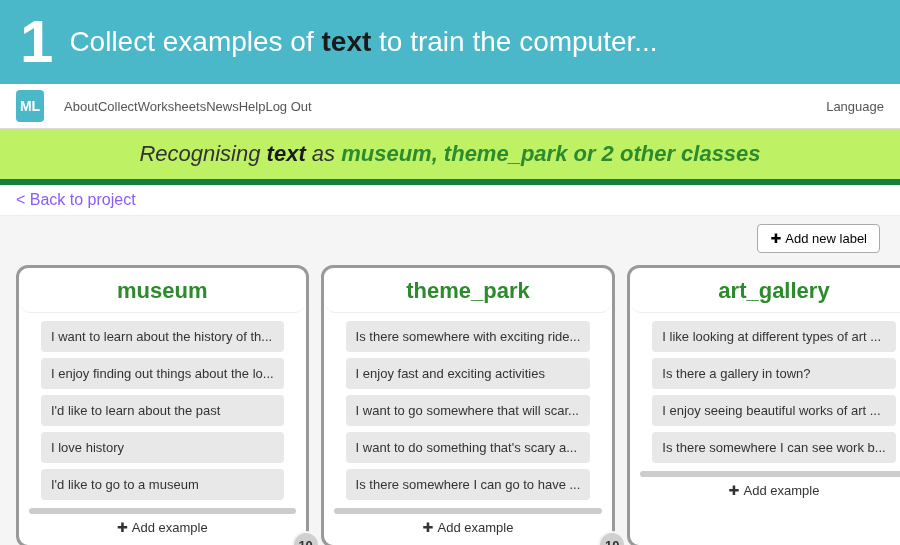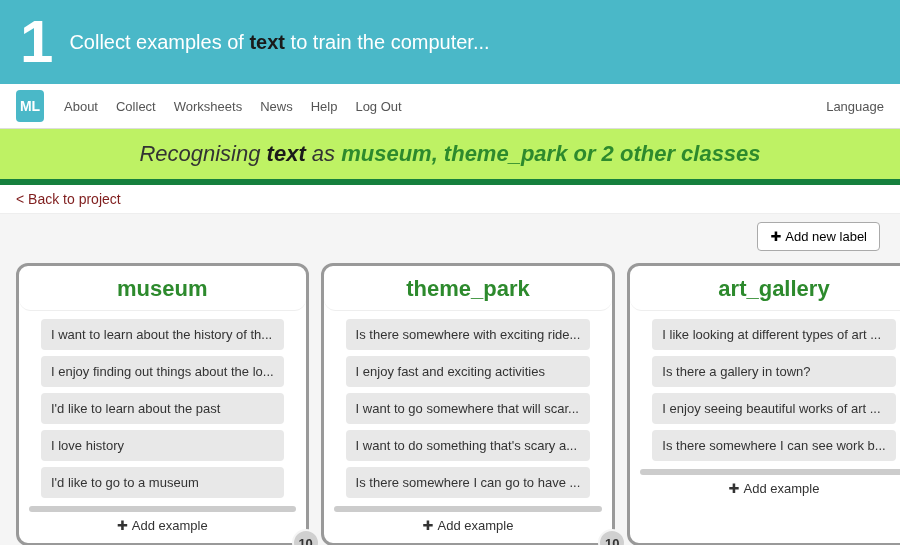--- a/index.html
+++ b/index.html
@@ -13,21 +13,21 @@
       padding: 12px 20px;
       gap: 16px;
     }
     .step-number {
       font-size: 60px;
       font-weight: bold;
       color: white;
       line-height: 1;
     }
     .banner-text {
-      font-size: 20px;
+      font-size: 28px;
       color: white;
       font-weight: normal;
     }
     .banner-text .bold-text {
       font-weight: 900;
       color: #1a1a1a;
     }
 
     
     .navbar {
@@ -45,21 +45,20 @@
       border-radius: 4px;
       display: flex;
       align-items: center;
       justify-content: center;
       font-size: 14px;
       color: white;
       font-weight: bold;
     }
     .nav-links {
       display: flex;
-      gap: 18px;
       flex: 1;
       align-items: flex-end;
     }
     .nav-link {
       font-size: 13px;
       color: #555;
       text-decoration: none;
       cursor: pointer;
     }
     .nav-language {
@@ -83,22 +82,22 @@
       color: #1a1a1a;
     }
     .subtitle-bar .classes-text {
       color: #2d8a2d;
       font-weight: 900;
     }
 
     
     .back-link {
       padding: 6px 16px;
-      font-size: 14px;
-      color: #7f1d1d;
+      font-size: 16px;
+      color: #8b5cf6;
       cursor: pointer;
       background: white;
       border-bottom: 1px solid #eee;
     }
 
     
     .toolbar {
       display: flex;
       justify-content: flex-end;
       padding: 8px 20px 4px;

